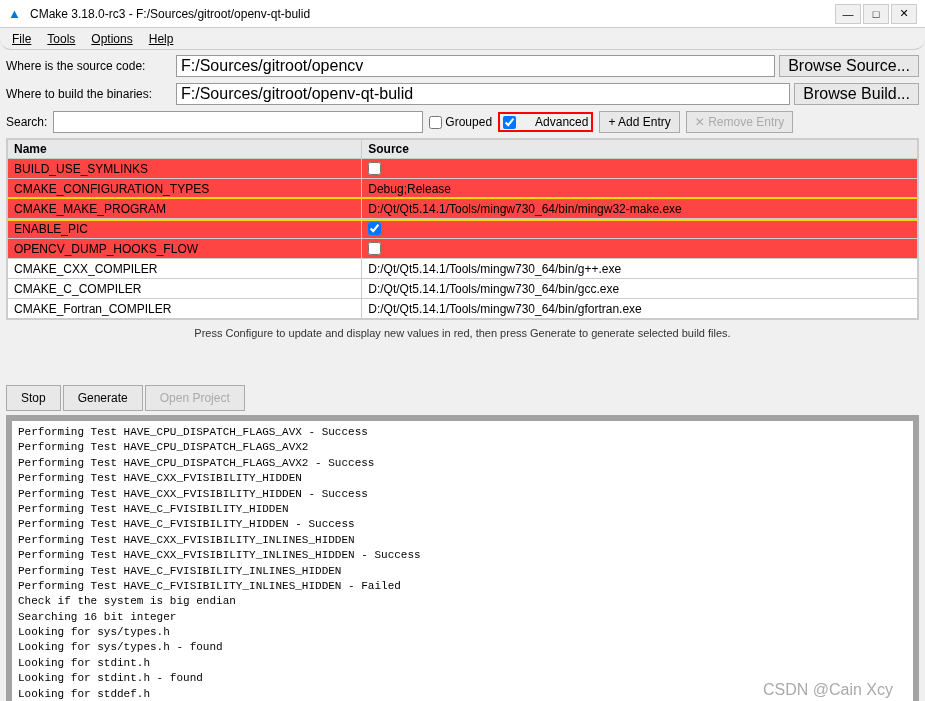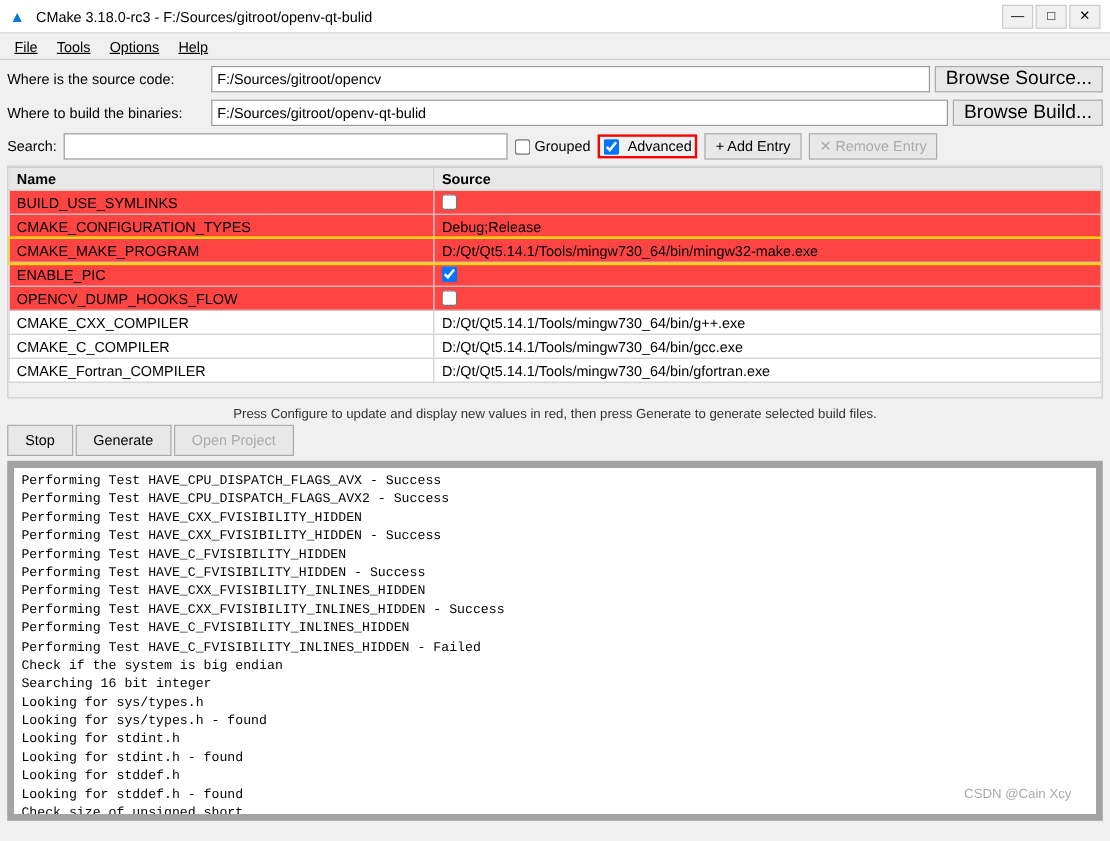--- a/index.html
+++ b/index.html
@@ -42,20 +42,21 @@
     }
 
     
     .menu-bar {
       background: #f0f0f0;
       border-bottom: 1px solid #ccc;
       display: flex;
       padding: 2px 4px;
       height: 22px;
       align-items: center;
+      border-radius: 11px;
     }
     .menu-item {
       padding: 2px 8px;
       cursor: pointer;
       font-size: 12px;
       text-decoration: underline;
     }
 
     
     .main-content {
@@ -74,21 +75,21 @@
       font-size: 12px;
       width: 170px;
       flex-shrink: 0;
     }
     .path-input {
       flex: 1;
       height: 22px;
       border: 1px solid #999;
       background: #fff;
       padding: 0 4px;
-      font-size: 12px;
+      font-size: 16px;
     }
     .path-btn {
       margin-left: 4px;
       height: 22px;
       padding: 0 8px;
       background: #e8e8e8;
       border: 1px solid #aaa;
       font-size: 16px;
       cursor: pointer;
       white-space: nowrap;
@@ -116,21 +117,21 @@
       align-items: center;
       gap: 3px;
       font-size: 12px;
     }
     .checkbox-group input[type=checkbox] { cursor: pointer; }
     .advanced-checkbox-wrapper {
       border: 2px solid red;
       padding: 1px 3px;
       display: flex;
       align-items: center;
-      gap: 7px;
+      gap: 19px;
     }
     .toolbar-btn {
       height: 22px;
       padding: 0 8px;
       background: #e8e8e8;
       border: 1px solid #aaa;
       font-size: 12px;
       cursor: pointer;
       display: flex;
       align-items: center;
@@ -140,21 +141,21 @@
     .toolbar-btn.disabled {
       color: #aaa;
       cursor: default;
     }
 
     
     .config-table {
       width: 100%;
       border-collapse: collapse;
       background: #fff;
-      margin-bottom: 12px;
+      margin-bottom: 0;
     }
     .config-table th {
       background: #e8e8e8;
       border: 1px solid #ccc;
       padding: 2px 6px;
       text-align: left;
       font-size: 12px;
       font-weight: bold;
     }
     .config-table td {
@@ -181,20 +182,21 @@
       color: #333;
       padding: 3px 0;
     }
 
     
     .button-row {
       display: flex;
       align-items: flex-start;
       gap: 2px;
       margin-bottom: 4px;
+      margin-top: 43px;
     }
     .action-btn {
       height: 26px;
       padding: 0 14px;
       background: #e8e8e8;
       border: 1px solid #aaa;
       font-size: 12px;
       cursor: pointer;
     }
     .action-btn.disabled {
@@ -224,21 +226,21 @@
     
     .log-output::-webkit-scrollbar { width: 14px; }
     .log-output::-webkit-scrollbar-track { background: #f0f0f0; }
     .log-output::-webkit-scrollbar-thumb { background: #c0c0c0; border: 1px solid #999; }
 
     
     .watermark {
       position: absolute;
       bottom: 8px;
       right: 20px;
-      font-size: 11px;
+      font-size: 16px;
       color: #aaa;
       font-family: sans-serif;
     }
 
     .checkbox-cell {
       display: flex;
       align-items: center;
       padding: 1px 0;
     }
     .checkbox-cell input { cursor: pointer; }
@@ -353,20 +355,21 @@
 
   <div class="button-row">
     <button class="action-btn">Stop</button>
     <button class="action-btn">Generate</button>
     <button class="action-btn disabled">Open Project</button>
   </div>
 
   <div class="log-output">
     <div id="log-lines-container">
         <div class="log-line">Performing Test HAVE_CPU_DISPATCH_FLAGS_AVX - Success</div>
+        <div class="log-line">Performing Test HAVE_CPU_DISPATCH_FLAGS_AVX2</div>
         <div class="log-line">Performing Test HAVE_CPU_DISPATCH_FLAGS_AVX2 - Success</div>
         <div class="log-line">Performing Test HAVE_CXX_FVISIBILITY_HIDDEN</div>
         <div class="log-line">Performing Test HAVE_CXX_FVISIBILITY_HIDDEN - Success</div>
         <div class="log-line">Performing Test HAVE_C_FVISIBILITY_HIDDEN</div>
         <div class="log-line">Performing Test HAVE_C_FVISIBILITY_HIDDEN - Success</div>
         <div class="log-line">Performing Test HAVE_CXX_FVISIBILITY_INLINES_HIDDEN</div>
         <div class="log-line">Performing Test HAVE_CXX_FVISIBILITY_INLINES_HIDDEN - Success</div>
         <div class="log-line">Performing Test HAVE_C_FVISIBILITY_INLINES_HIDDEN</div>
         <div class="log-line">Performing Test HAVE_C_FVISIBILITY_INLINES_HIDDEN - Failed</div>
         <div class="log-line">Check if the system is big endian</div>

